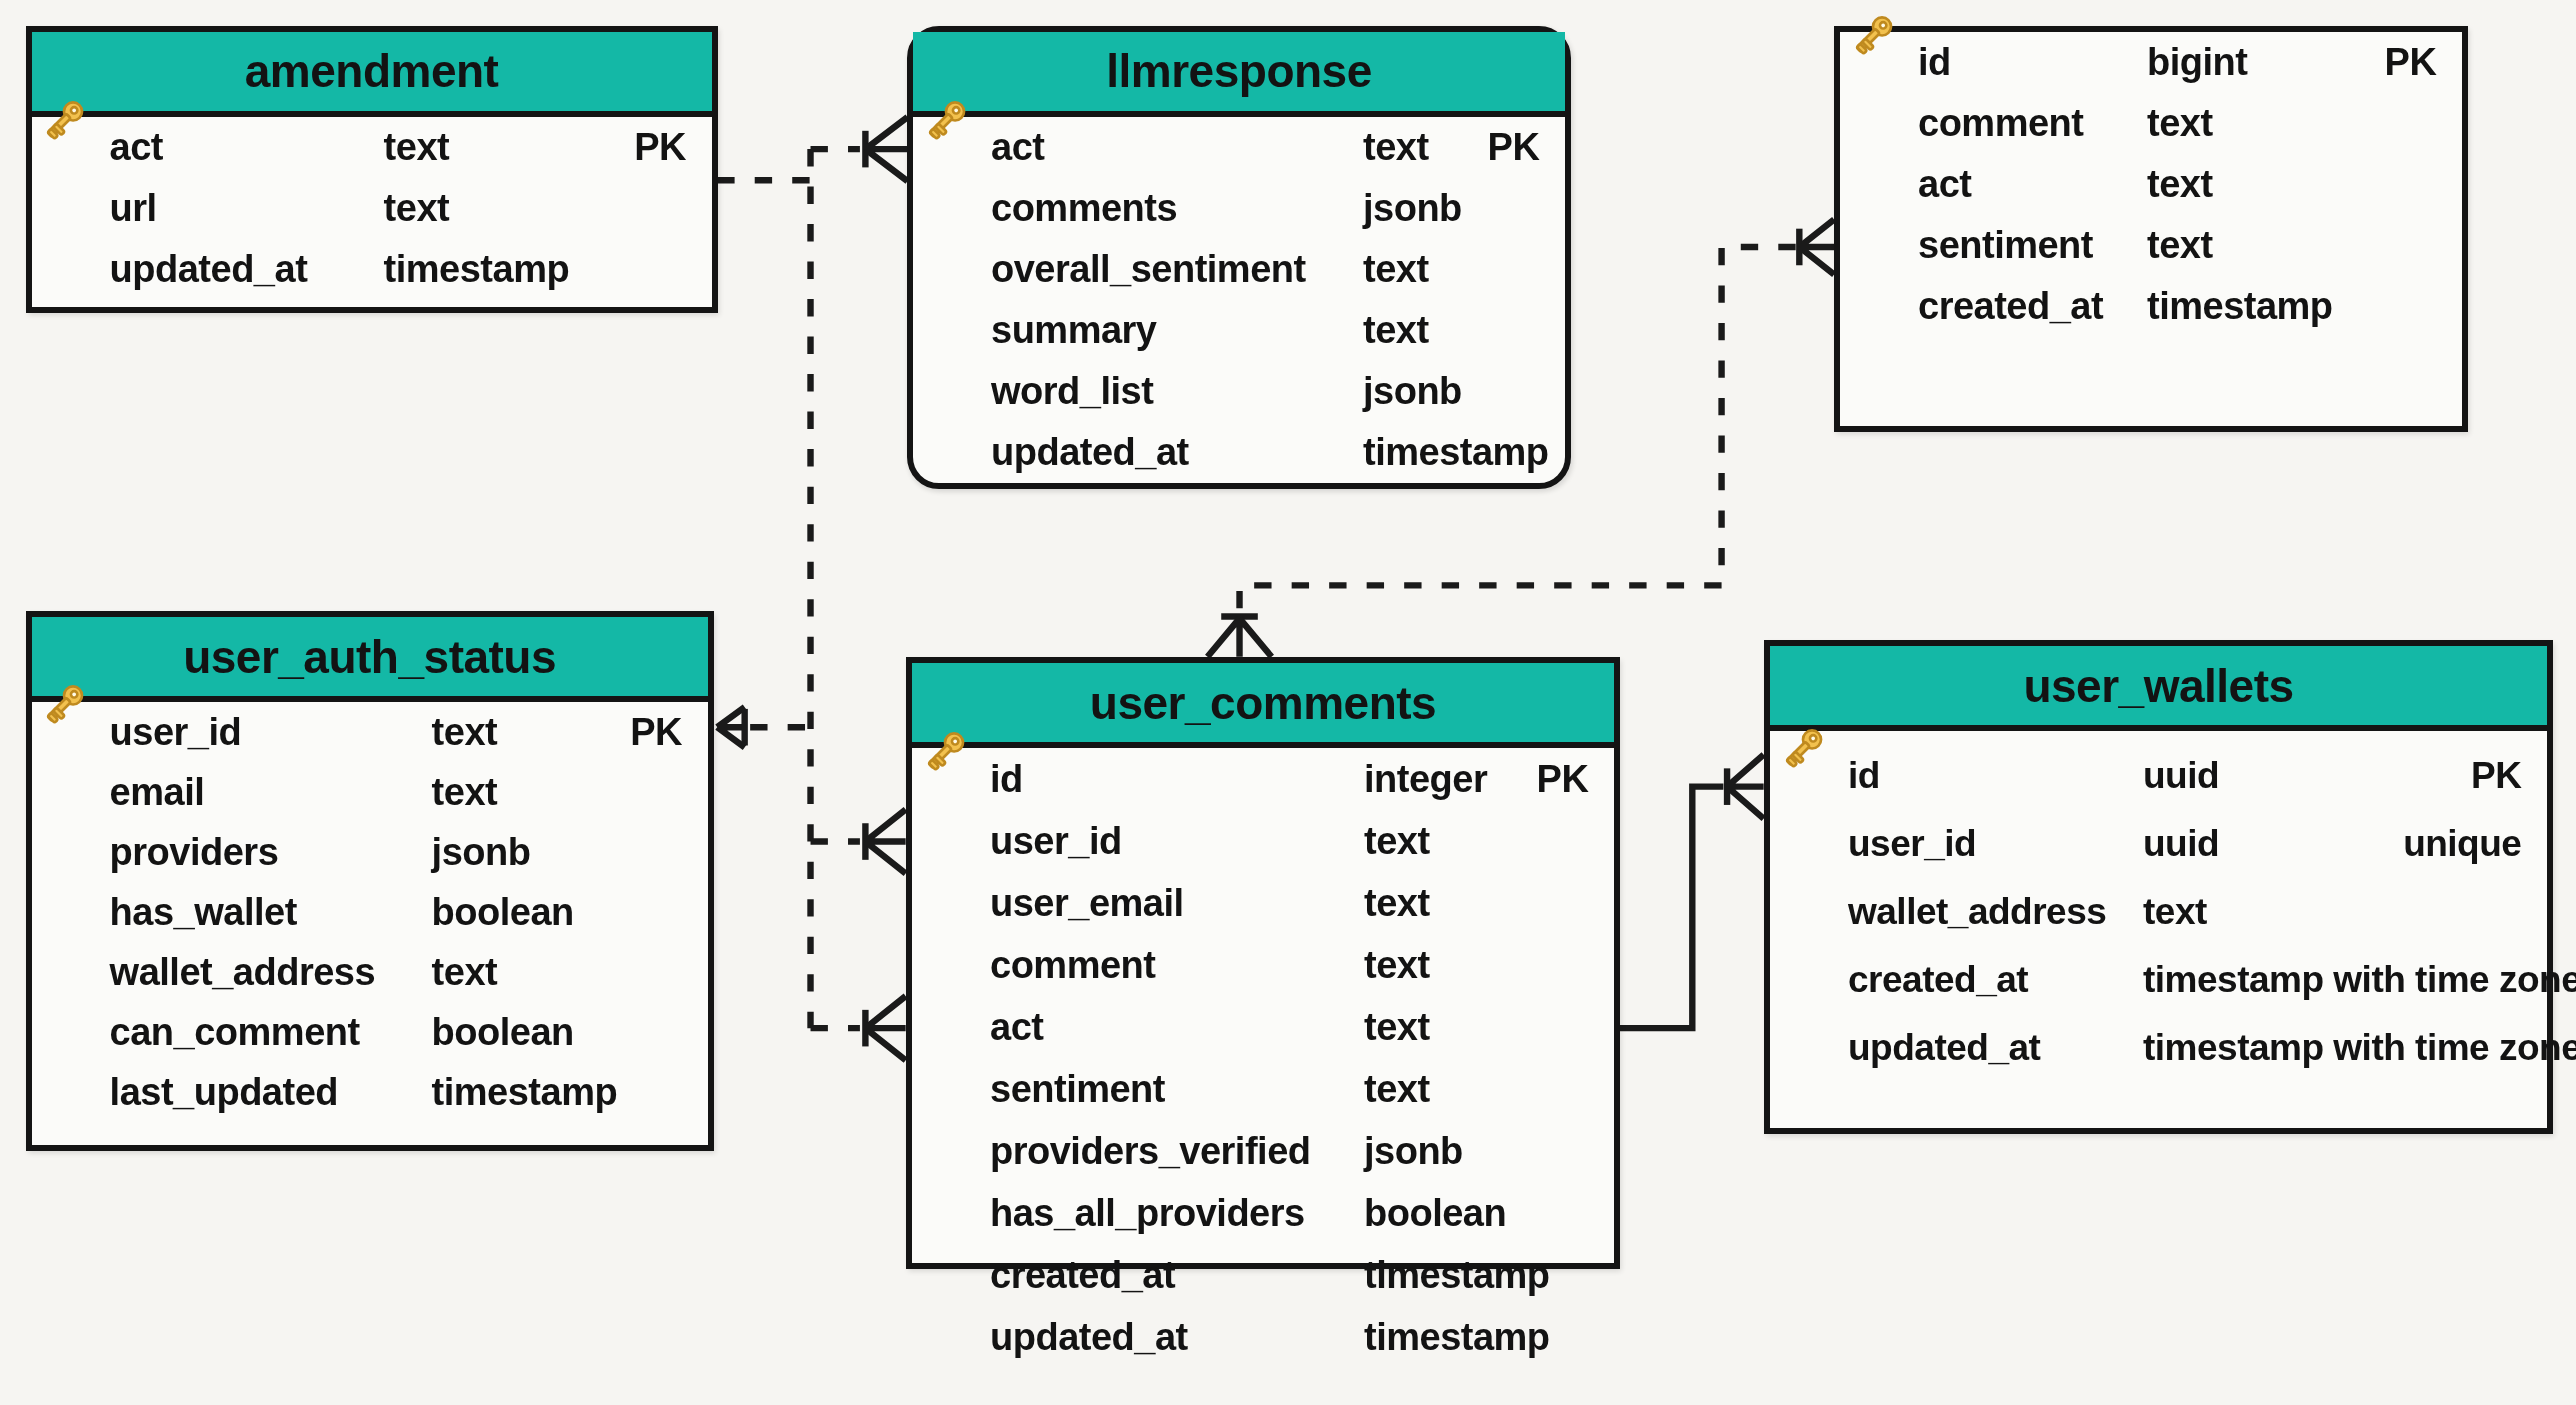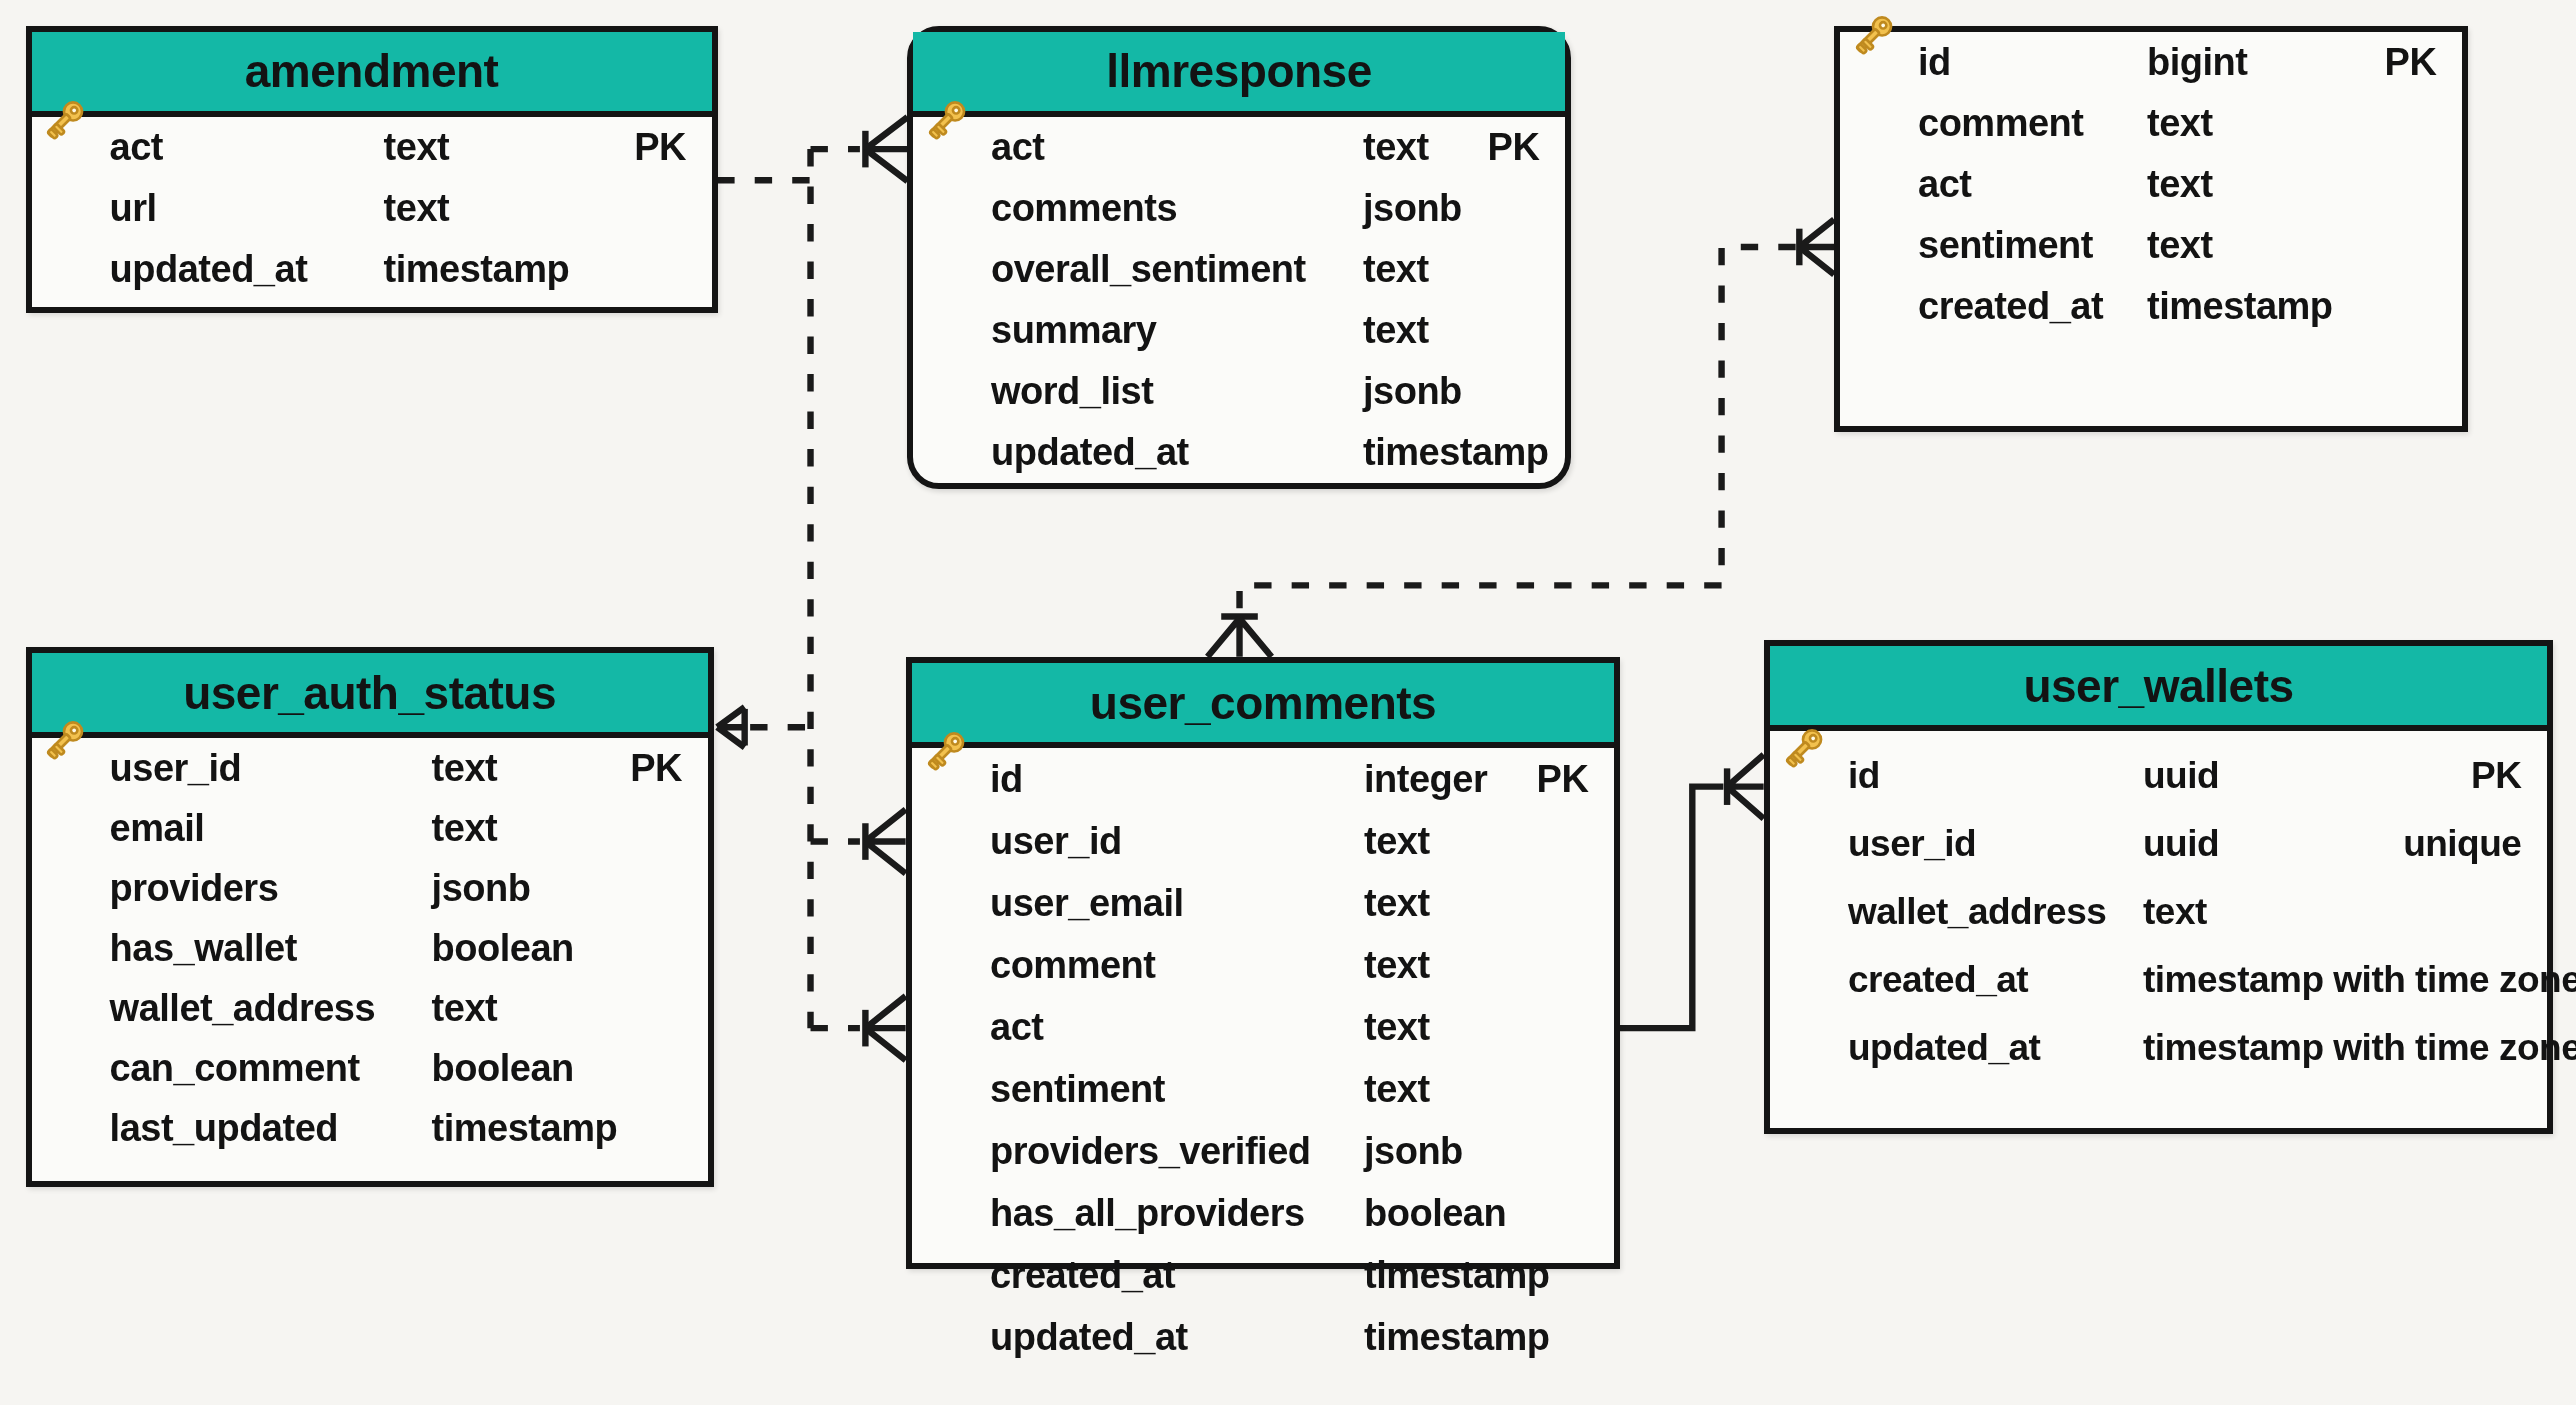--- a/index.html
+++ b/index.html
@@ -44,21 +44,21 @@
   .tL .row{height:61px;} .tL .tp{left:450px;}
   .tR .row{height:61px;} .tR .tp{left:307px;}
   .tS .row{height:60px;} .tS .tp{left:400px;}
   .tC .row{height:62px;} .tC .tp{left:452px;}
   .tW .row{height:68px;} .tW .tp{left:367px;margin-left:6px;}
   .tW .rows{padding-top:11px;}
   .tW .row span{font-size:37px;}
   .tA{left:25.6px;top:25.6px;width:692px;height:287px;}
   .tL{left:907px;top:25.6px;width:664px;height:463px;border-radius:32px;}
   .tR{left:1834px;top:25.6px;width:634px;height:406px;}
-  .tS{left:25.6px;top:611px;width:688px;height:540px;margin-top:36px;}
+  .tS{left:25.6px;top:611px;width:688px;height:540px;}
   .tC{left:906px;top:657px;width:714px;height:612px;}
   .tW{left:1764px;top:640px;width:789px;height:494px;}
   .wire{stroke:#1a1a1a;stroke-width:7;fill:none;}
   .dashed{stroke-dasharray:19 22;}
 </style>
 </head>
 <body>
 
 <div id="canvas">
 

